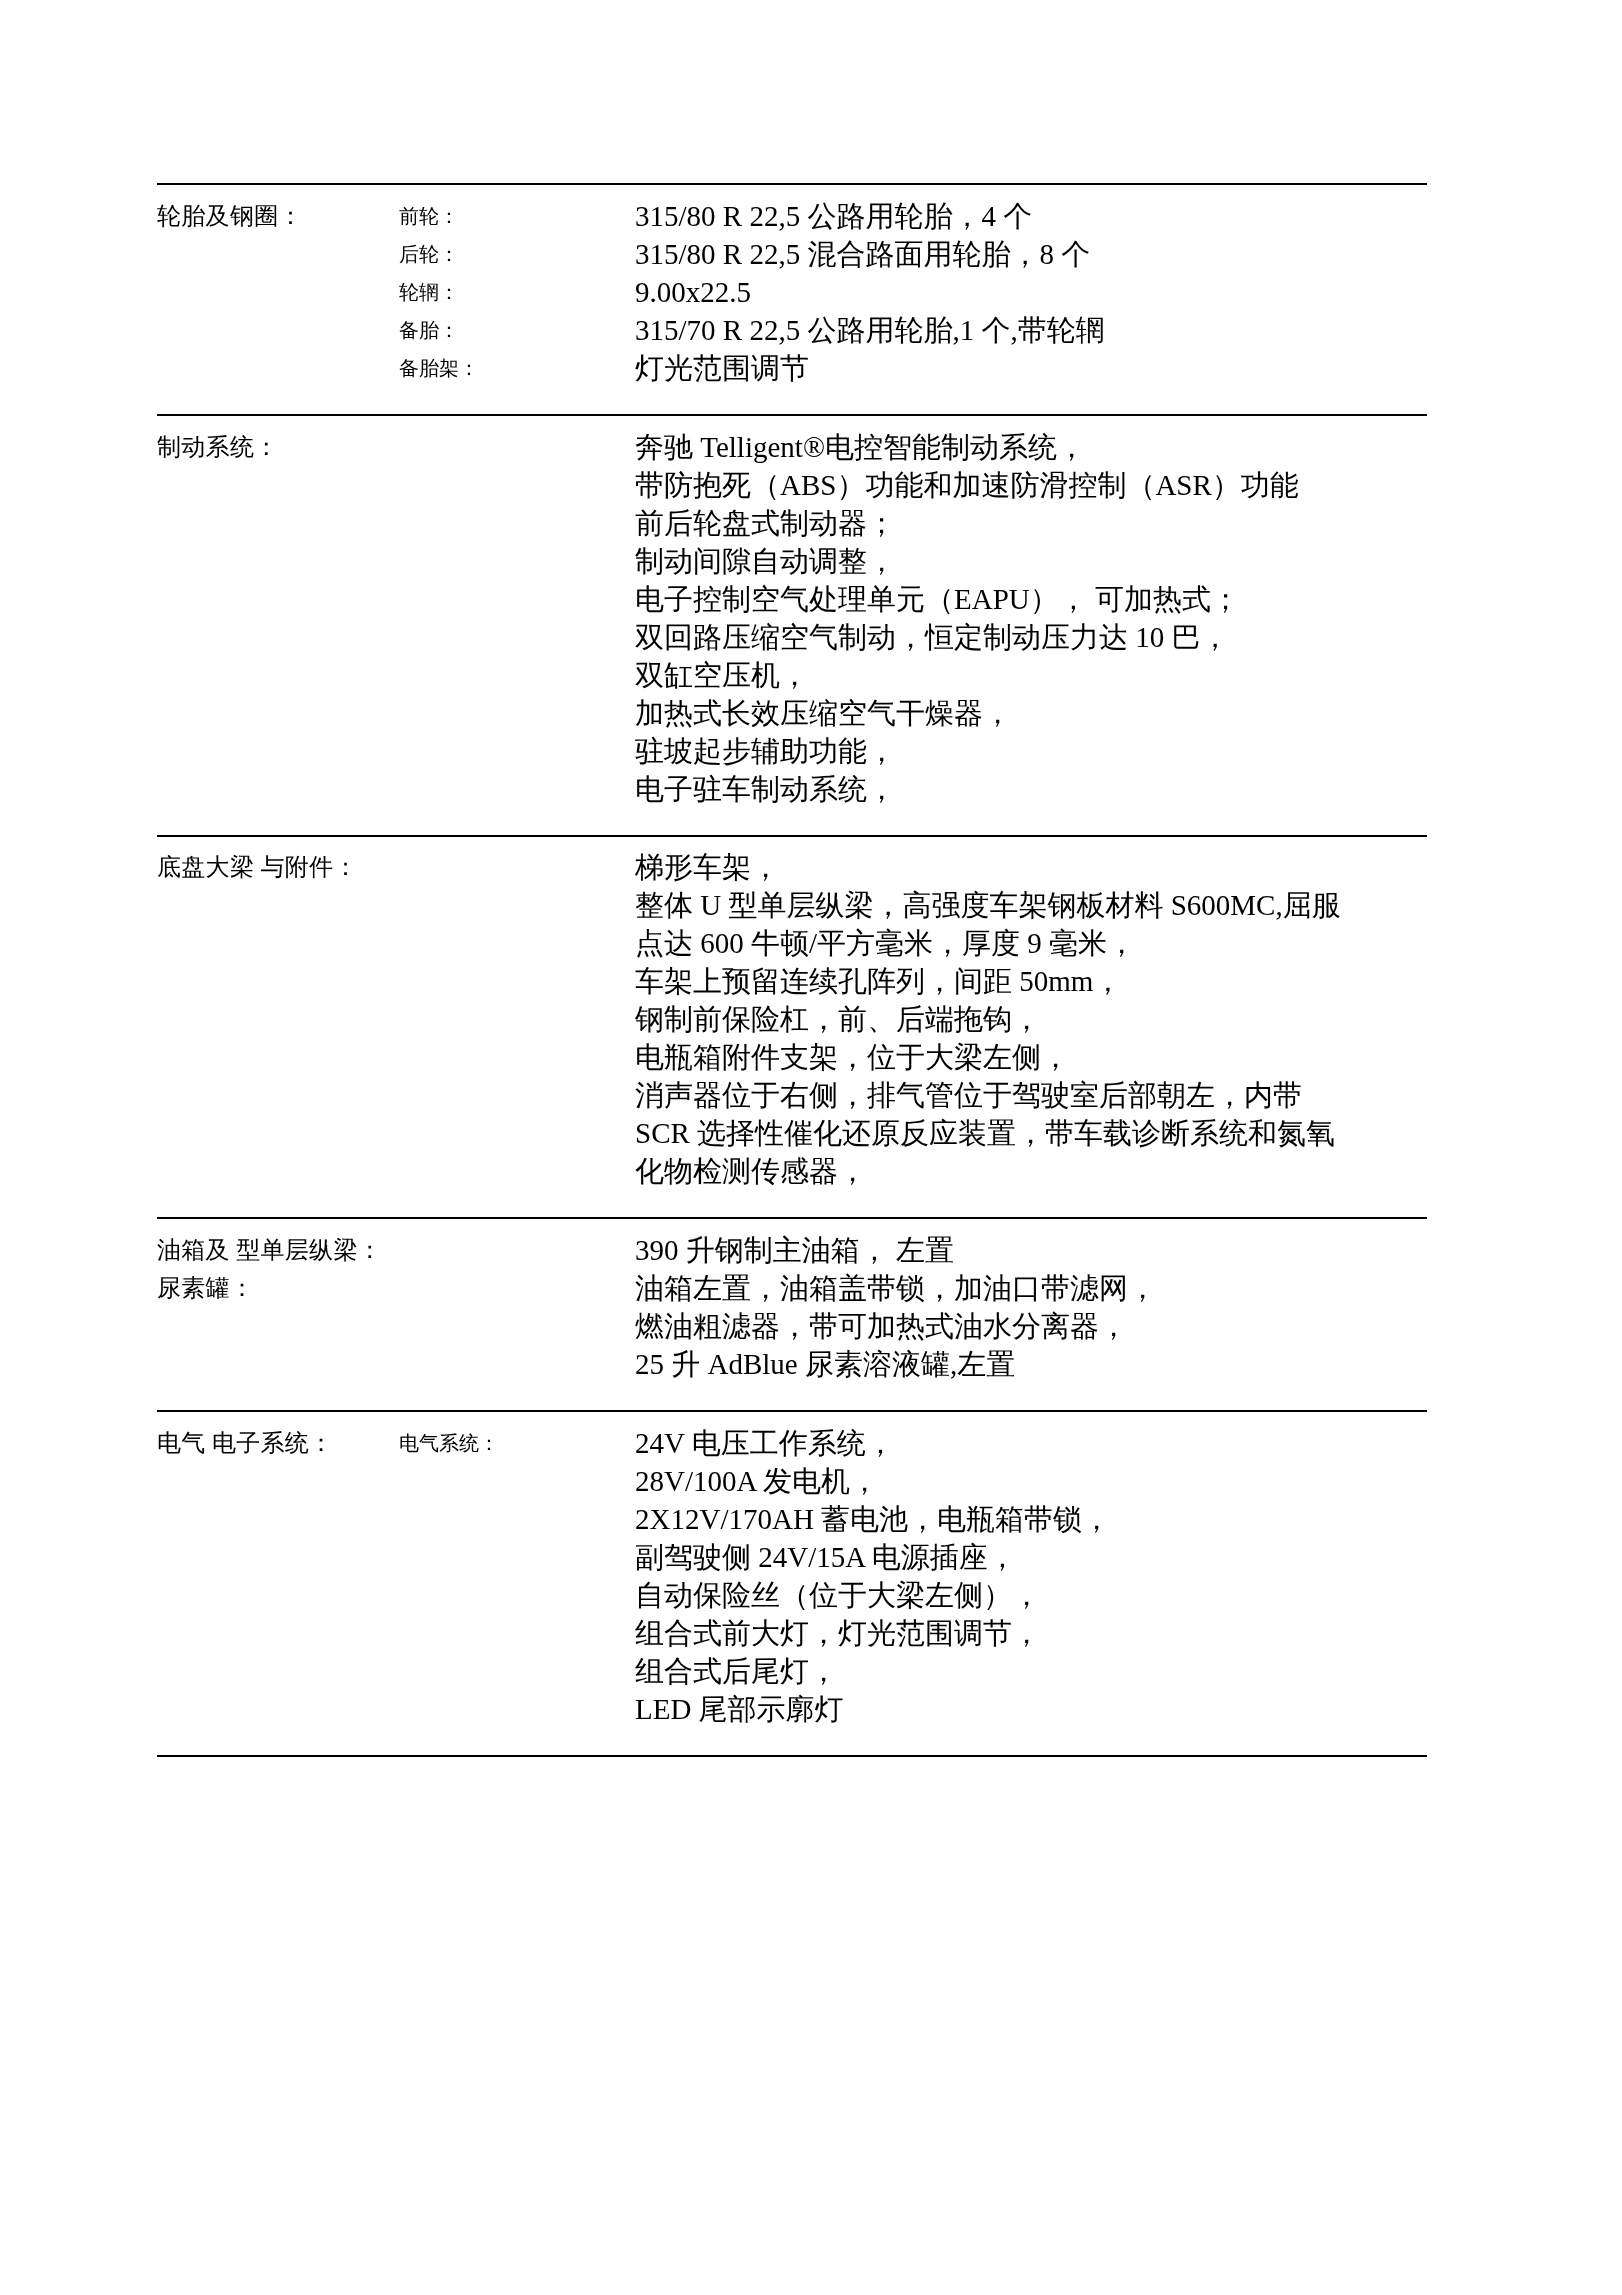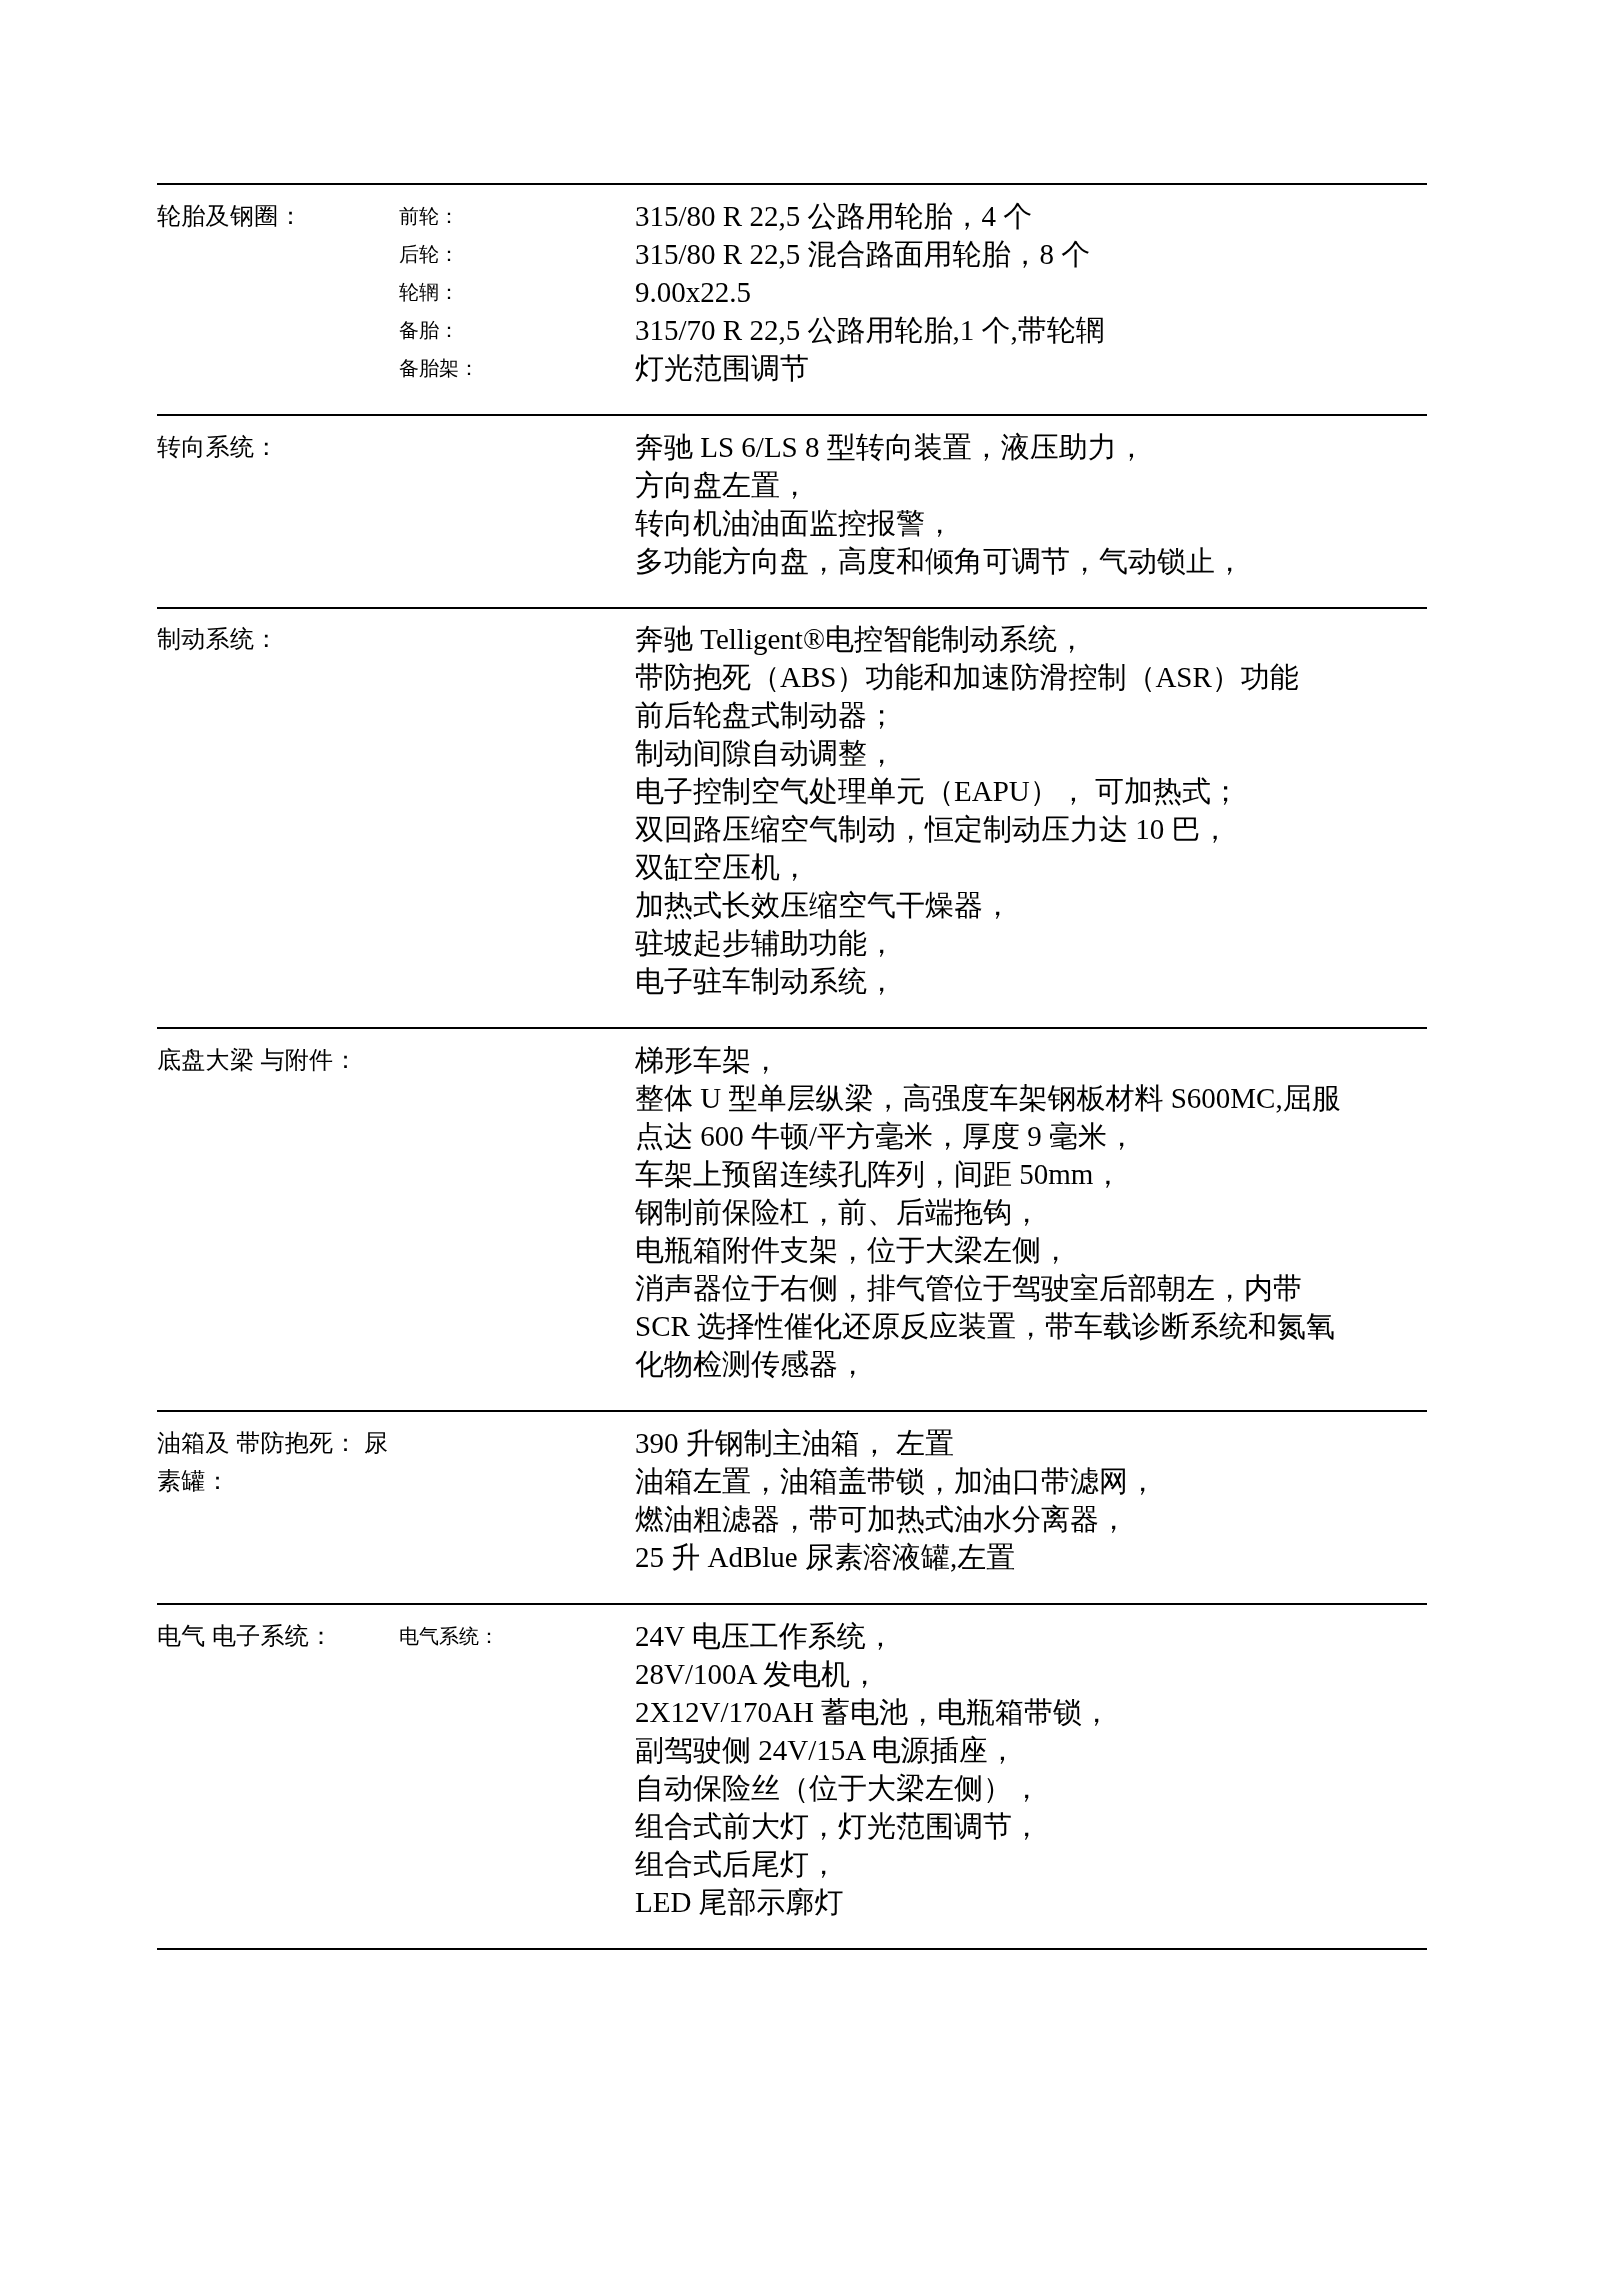--- a/index.html
+++ b/index.html
@@ -103,34 +103,20 @@
           <div class="value">
             <span class="ln">315/80 R 22,5 公路用轮胎，4 个</span>
             <span class="ln">315/80 R 22,5 混合路面用轮胎，8 个</span>
             <span class="ln">9.00x22.5</span>
             <span class="ln">315/70 R 22,5 公路用轮胎,1 个,带轮辋</span>
             <span class="ln">灯光范围调节</span>
           </div>
         </td>
       </tr>
 
-      <tr class="section">
-        <td>
-          <div class="label">转向系统：</div>
-        </td>
-        <td></td>
-        <td class="clip">
-          <div class="value">
-            <span class="ln">奔驰 LS 6/LS 8 型转向装置，液压助力，</span>
-            <span class="ln">方向盘左置，</span>
-            <span class="ln">转向机油油面监控报警，</span>
-            <span class="ln">多功能方向盘，高度和倾角可调节，气动锁止，</span>
-          </div>
-        </td>
-      </tr>
 
       <tr class="section">
         <td>
           <div class="label">制动系统：</div>
         </td>
         <td></td>
         <td class="clip">
           <div class="value">
             <span class="ln">奔驰 Telligent®电控智能制动系统，</span>
             <span class="ln">带防抱死（ABS）功能和加速防滑控制（ASR）功能</span>
@@ -166,21 +152,21 @@
             <span class="ln">SCR 选择性催化还原反应装置，带车载诊断系统和氮氧</span>
             <span class="ln">化物检测传感器，</span>
           </div>
         </td>
       </tr>
 
       <tr class="section">
         <td>
           <div class="label">
             <span class="ln">油箱及</span>
-            <span class="ln">带防抱死：</span>
+            <span class="ln">型单层纵梁：</span>
             <span class="ln">尿素罐：</span>
           </div>
         </td>
         <td></td>
         <td class="clip">
           <div class="value">
             <span class="ln">390 升钢制主油箱， 左置</span>
             <span class="ln">油箱左置，油箱盖带锁，加油口带滤网，</span>
             <span class="ln">燃油粗滤器，带可加热式油水分离器，</span>
             <span class="ln">25 升 AdBlue 尿素溶液罐,左置</span>

